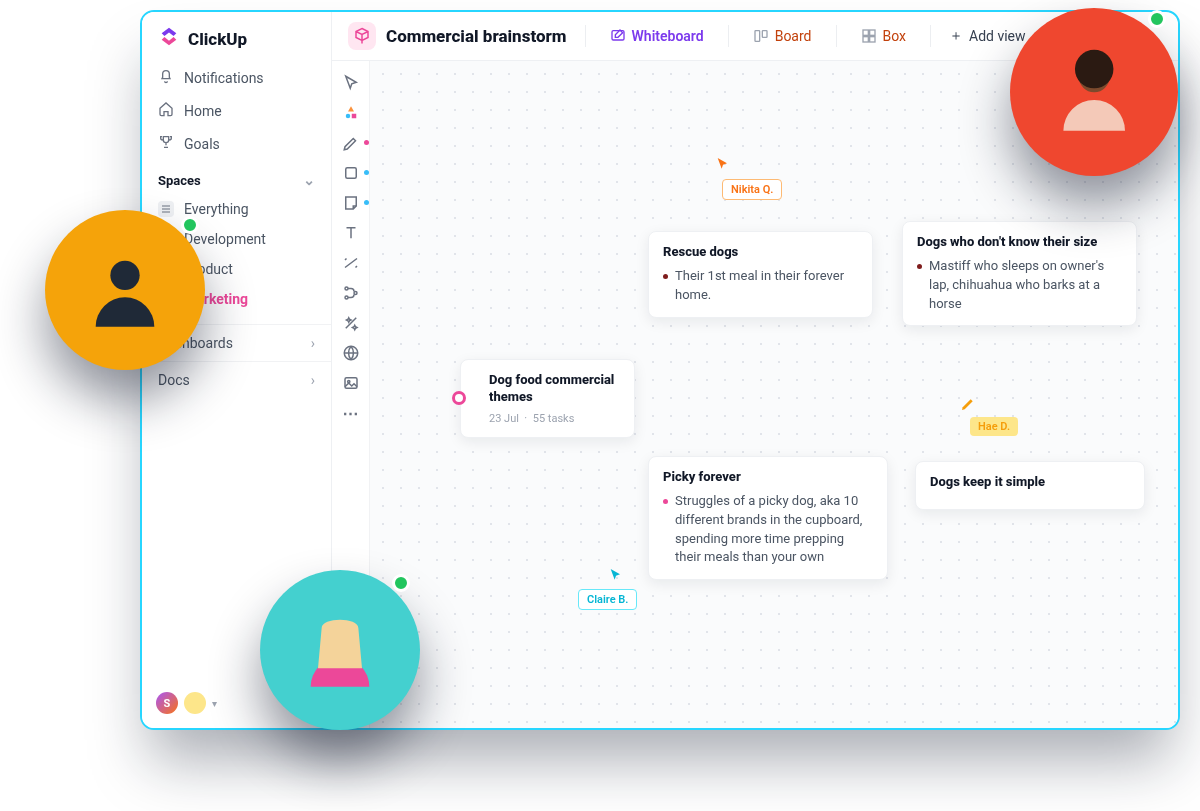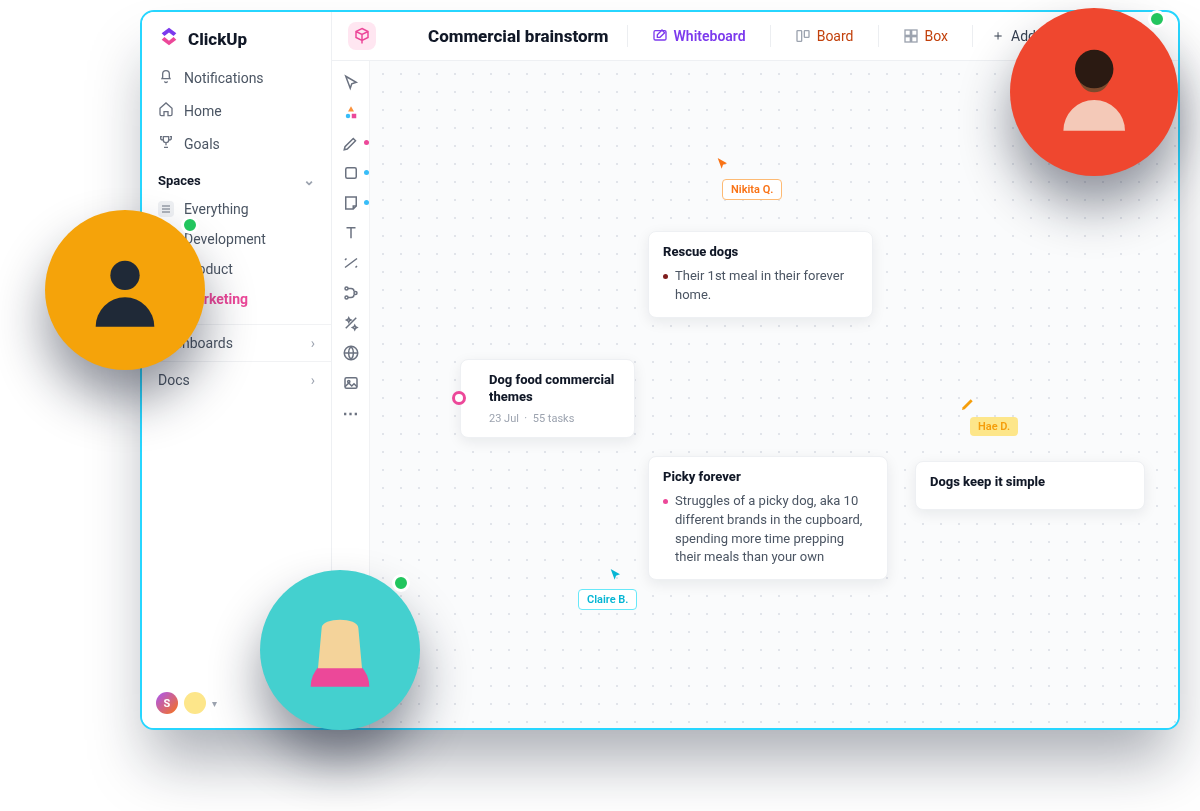--- a/index.html
+++ b/index.html
@@ -77,21 +77,21 @@
   .main { flex:1; display:flex; flex-direction:column; }
   .topbar {
     display:flex; align-items:center; gap:4px;
     padding:10px 16px; border-bottom:1px solid #eef0f3;
     font-size:14px;
   }
   .title-chip {
     display:flex; align-items:center; gap:10px;
   }
   .title-icon { width:28px;height:28px;border-radius:8px;background:#ffe6f1;display:flex;align-items:center;justify-content:center;color:#ec4899; }
-  .title-text { font-weight:800; font-size:17px; color:#111827;margin-left:42px; }
+  .title-text { font-weight:800; font-size:17px; color:#111827; }
   .divider { width:1px; height:22px; background:#eceef1; margin:0 14px; }
   .viewbtn { display:flex; align-items:center; gap:6px; padding:4px 6px; color:#c2410c; cursor:pointer;}
   .viewbtn.active { color:#7c3aed; font-weight:600; }
   .viewbtn svg{ width:16px;height:16px; }
   .addview { display:flex;align-items:center;gap:6px;color:#374151;cursor:pointer; }
 
   
   .canvas-wrap { flex:1; display:flex; }
   .toolbox {
     width:38px; background:#fff; border-right:1px solid #f1f2f4;
@@ -384,20 +384,26 @@
           </div>
         </div>
 
         <div class="card bullet-maroon" style="left:278px; top:170px; width:225px">
           <h4>Rescue dogs</h4>
           <ul>
               <li>Their 1st meal in their forever home.</li>
             </ul>
         </div>
 
+        <div class="card bullet-maroon" style="left:532px; top:160px; width:235px">
+          <h4>Dogs who don't know their size</h4>
+          <ul>
+              <li>Mastiff who sleeps on owner's lap, chihuahua who barks at a horse</li>
+            </ul>
+        </div>
 
         <div class="card bullet-pink" style="left:278px; top:395px; width:240px">
           <h4>Picky forever</h4>
           <ul>
               <li>Struggles of a picky dog, aka 10 different brands in the cupboard, spending more time prepping their meals than your own</li>
             </ul>
         </div>
 
         <div class="card bullet-pink" style="left:545px; top:400px; width:230px">
           <h4>Dogs keep it simple</h4>

